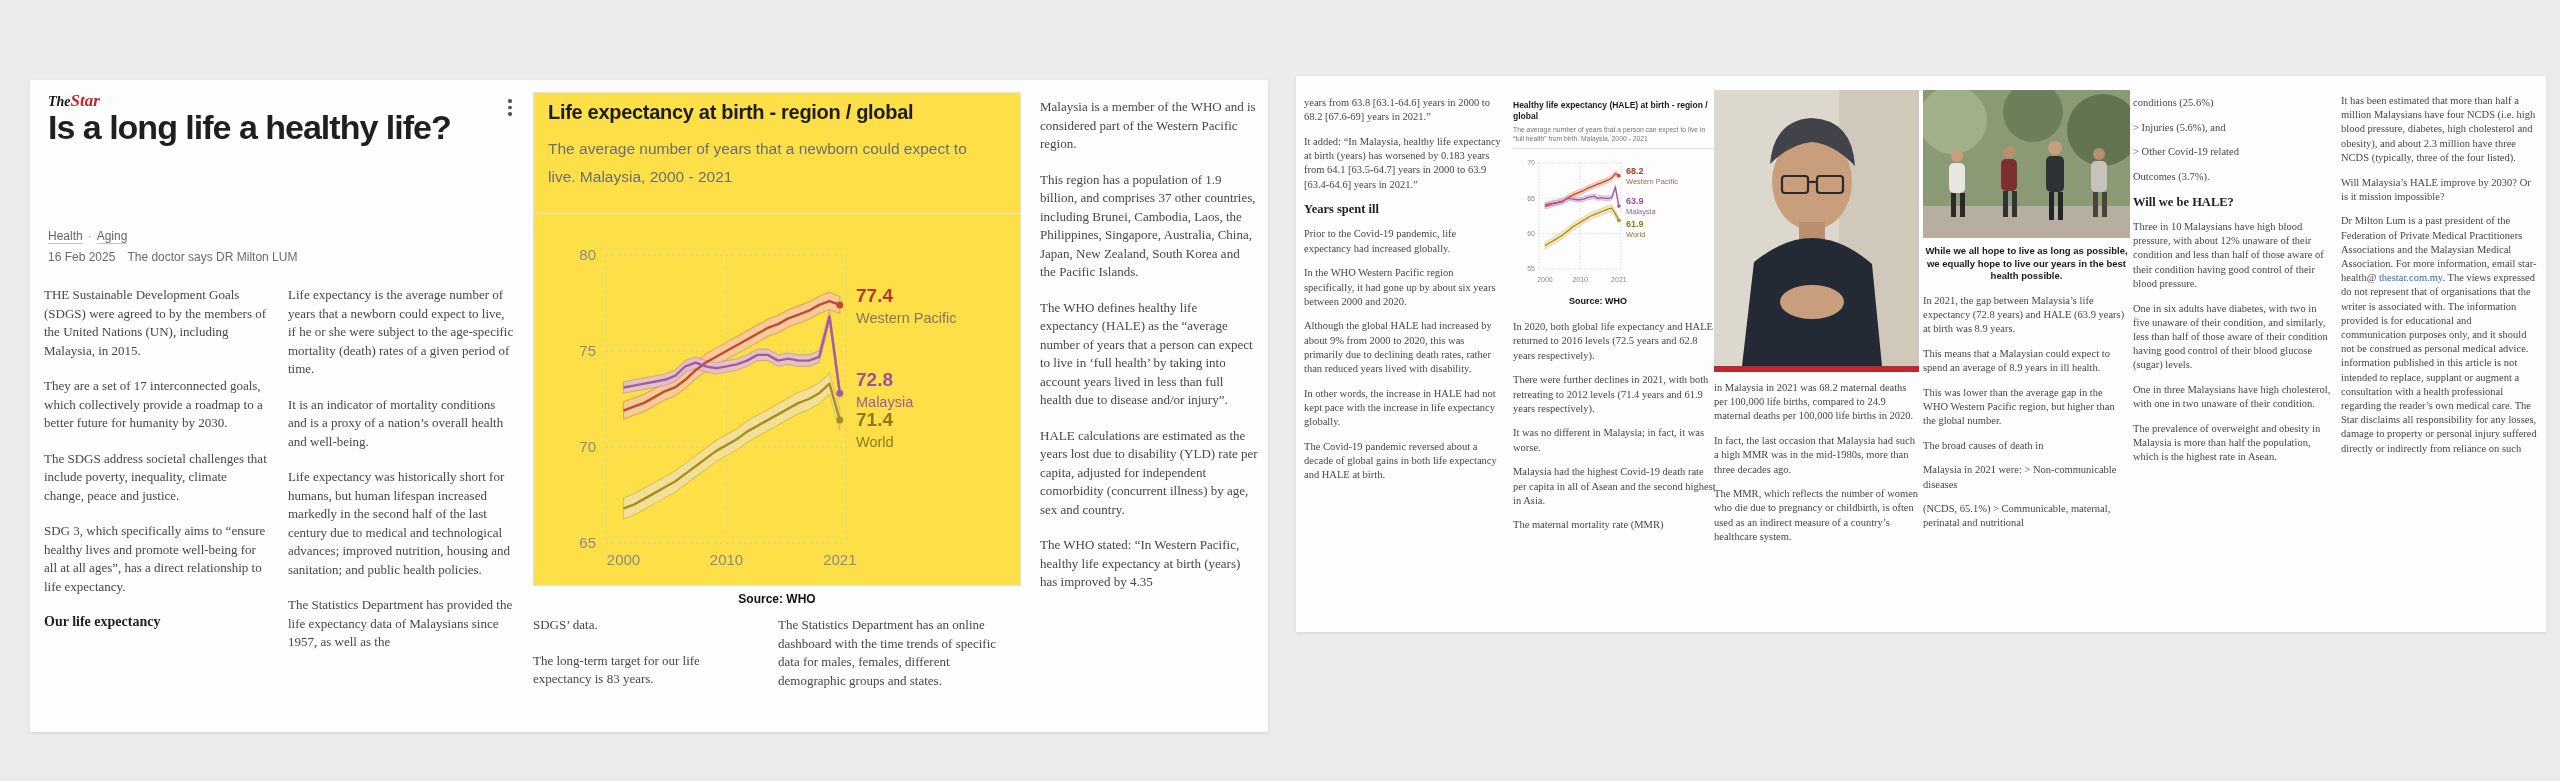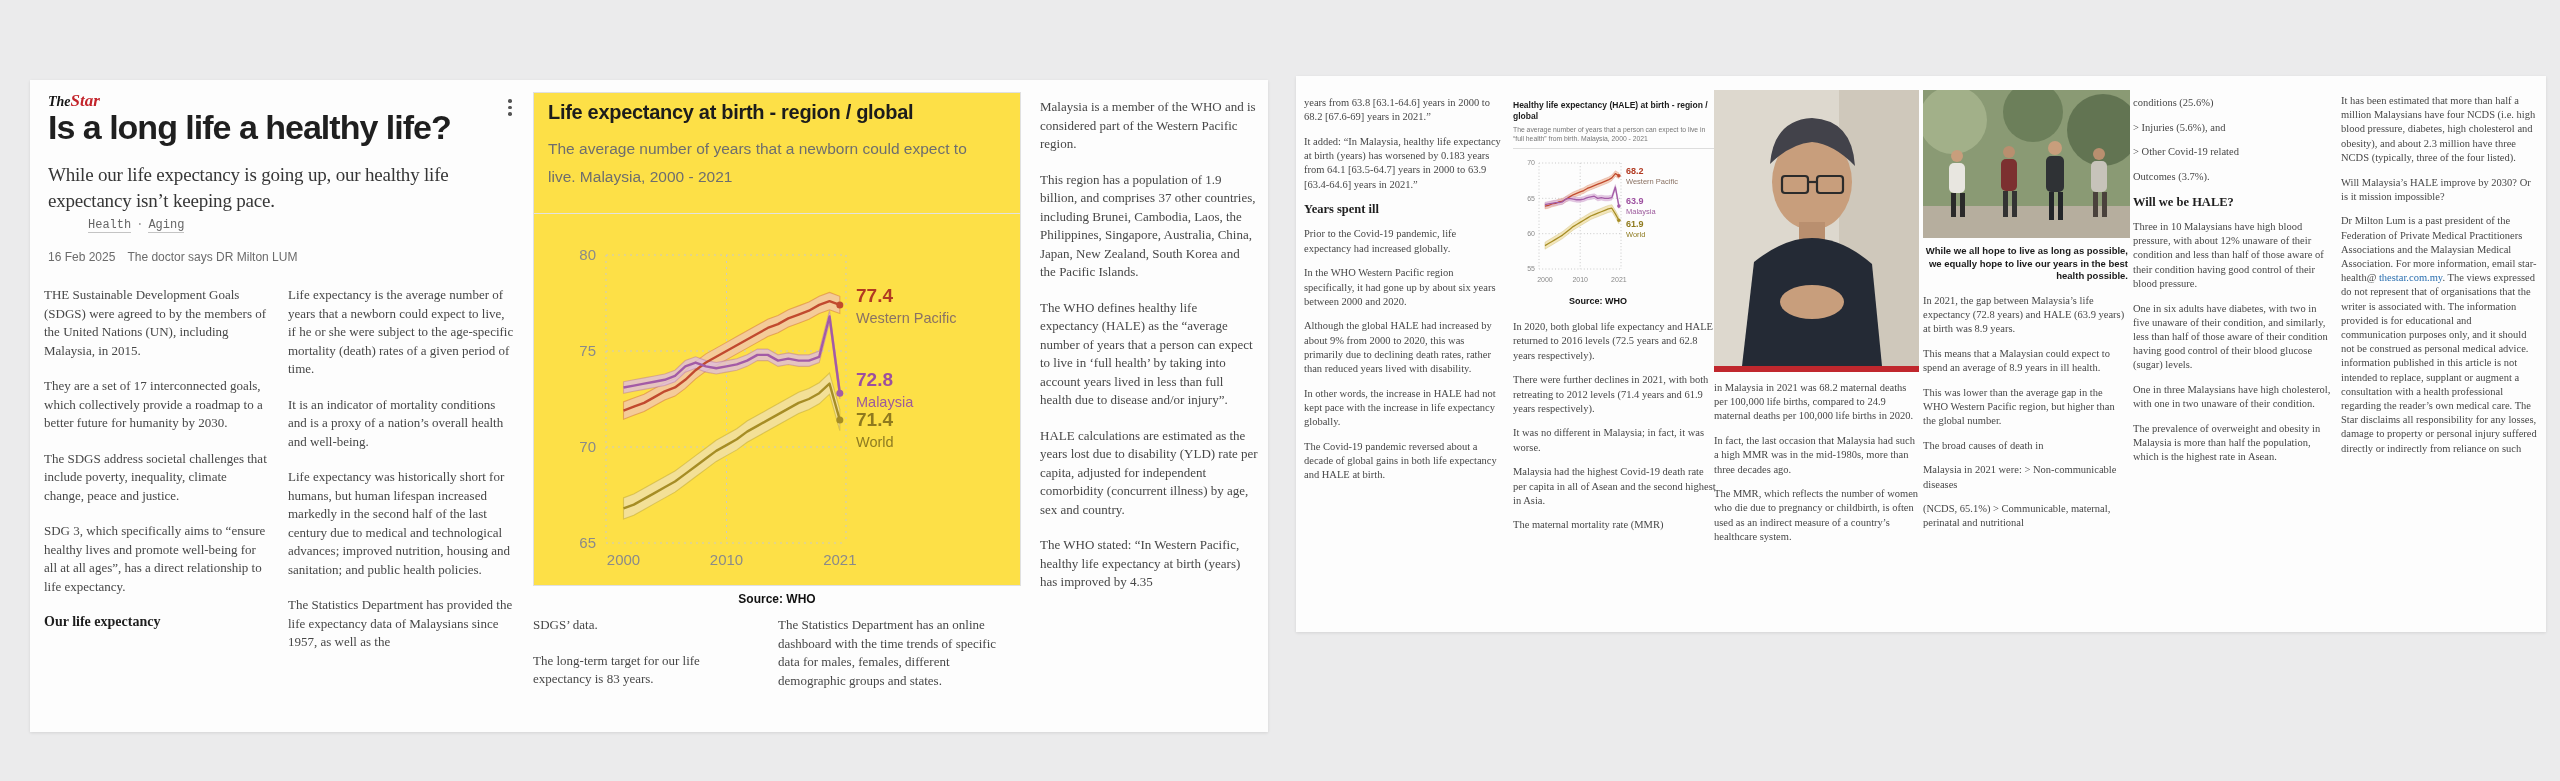--- a/index.html
+++ b/index.html
@@ -13,22 +13,22 @@
   .logo{position:absolute;left:18px;top:12px;font-style:italic;font-weight:bold;cursor:pointer;line-height:18px;}
   .logo .the{font-size:14px;color:#141414;}
   .logo .star{font-size:17px;color:#c3242b;}
   .kebab{position:absolute;left:472px;top:16px;width:16px;height:26px;cursor:pointer;}
   .kebab i{display:block;width:3.5px;height:3.5px;border-radius:50%;background:#555;margin:3px auto;}
   .headline{position:absolute;left:18px;top:28px;width:470px;margin:0;
             font-family:"Liberation Sans",sans-serif;font-weight:700;font-size:34px;
             letter-spacing:-1px;color:#1f1f1f;}
   .subhead{position:absolute;left:18px;top:82px;width:478px;margin:0;
            font-size:19px;line-height:26px;color:#363636;letter-spacing:-.2px;}
-  .cats{position:absolute;left:18px;top:138px;font-family:Liberation Mono, monospace;
-        font-size:12px;color:#666;margin-left:40px;}
+  .cats{position:absolute;left:18px;top:149px;font-family:Liberation Sans, sans-serif;
+        font-size:12px;color:#666;}
   .cats a{color:#666;text-decoration:none;border-bottom:1px solid #c4c4c4;cursor:pointer;}
   .cats .dot{margin:0 5px;color:#999;}
   .byline{position:absolute;left:18px;top:170px;font-family:"Liberation Sans",sans-serif;
           font-size:12px;color:#6b6b6b;}
   .byline .date{margin-right:12px;}
 
   
   .col{position:absolute;font-size:13px;line-height:18.5px;color:#474747;overflow:hidden;}
   .col p{margin:0 0 17px;}
   .col .sub-heading{font-weight:bold;font-size:14px;color:#1e1e1e;margin:4px 0 14px;}
@@ -72,40 +72,39 @@
   #chart-hale{display:block;}
   .t-source{text-align:center;width:170px;font-family:"Liberation Sans",sans-serif;
             font-weight:bold;font-size:9px;color:#111;margin:3px 0 12px;}
 
   
   .portrait{width:205px;height:276px;overflow:hidden;}
   .portrait svg,.land svg{display:block;}
   .red-bar{width:205px;height:6px;background:#c0272d;margin:0 0 9px;}
   .land{width:207px;height:148px;overflow:hidden;}
   .caption{font-family:"Liberation Sans",sans-serif;font-weight:bold;font-size:9.5px;
-           line-height:12.5px;text-align:right;color:#1a1a1a;margin:7px 0 11px;padding:0 2px;}
+           line-height:12.5px;text-align:center;color:#1a1a1a;margin:7px 0 11px;padding:0 2px;}
   .inline-link{color:#2a6fb0;text-decoration:none;cursor:pointer;}
 </style>
 </head>
 <body>
 
 <div class="page">
 
   <section id="left-card" class="card">
     <div class="logo">
       <span class="the">The</span><span class="star">Star</span>
     </div>
     <div class="kebab">
         <i></i>
         <i></i>
         <i></i>
       </div>
 
     <h1 class="headline">Is a long life a healthy life?</h1>
-    <p class="subhead">While our life expectancy is going up, our healthy life expectancy isn’t keeping pace.</p>
 
     <div class="cats">
       <a>Health</a><span class="dot">·</span><a>Aging</a>
     </div>
     <div class="byline">
       <span class="date">16 Feb 2025</span><span>The doctor says DR Milton LUM</span>
     </div>
 
     <div id="lc1" class="col">
         <p>THE Sustainable Development Goals (SDGS) were agreed to by the members of the United Nations (UN), including Malaysia, in 2015.</p>

